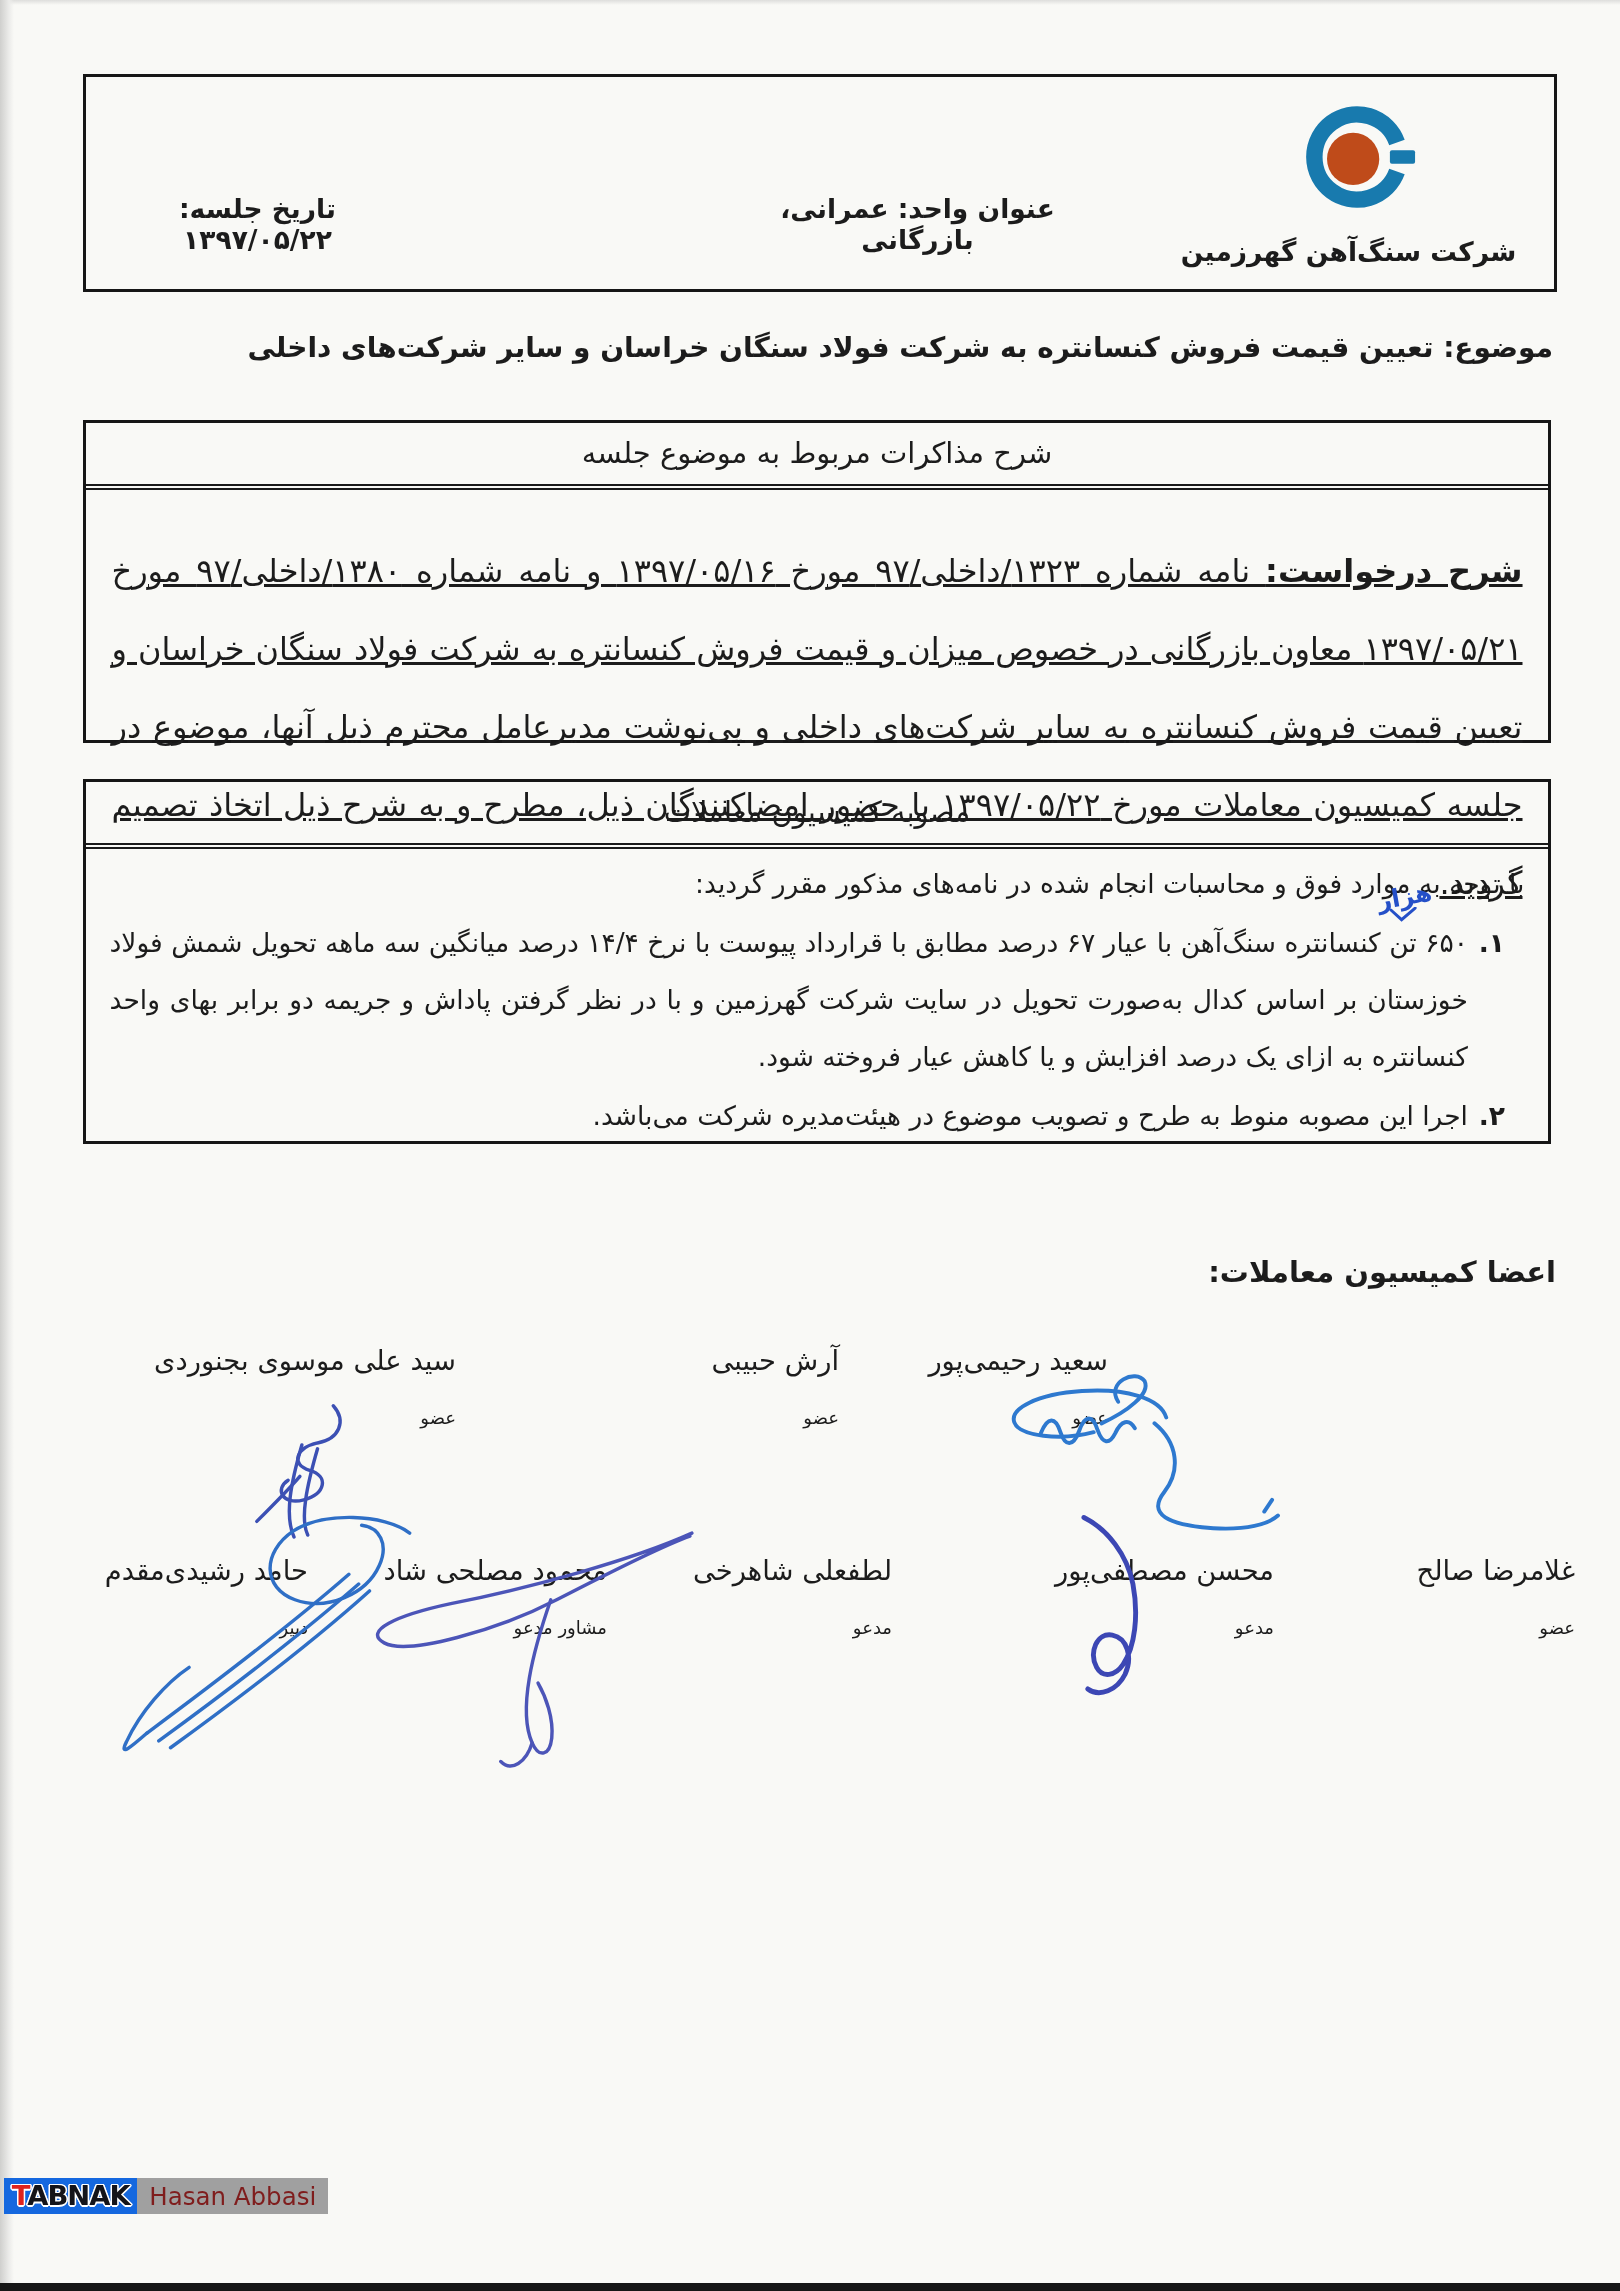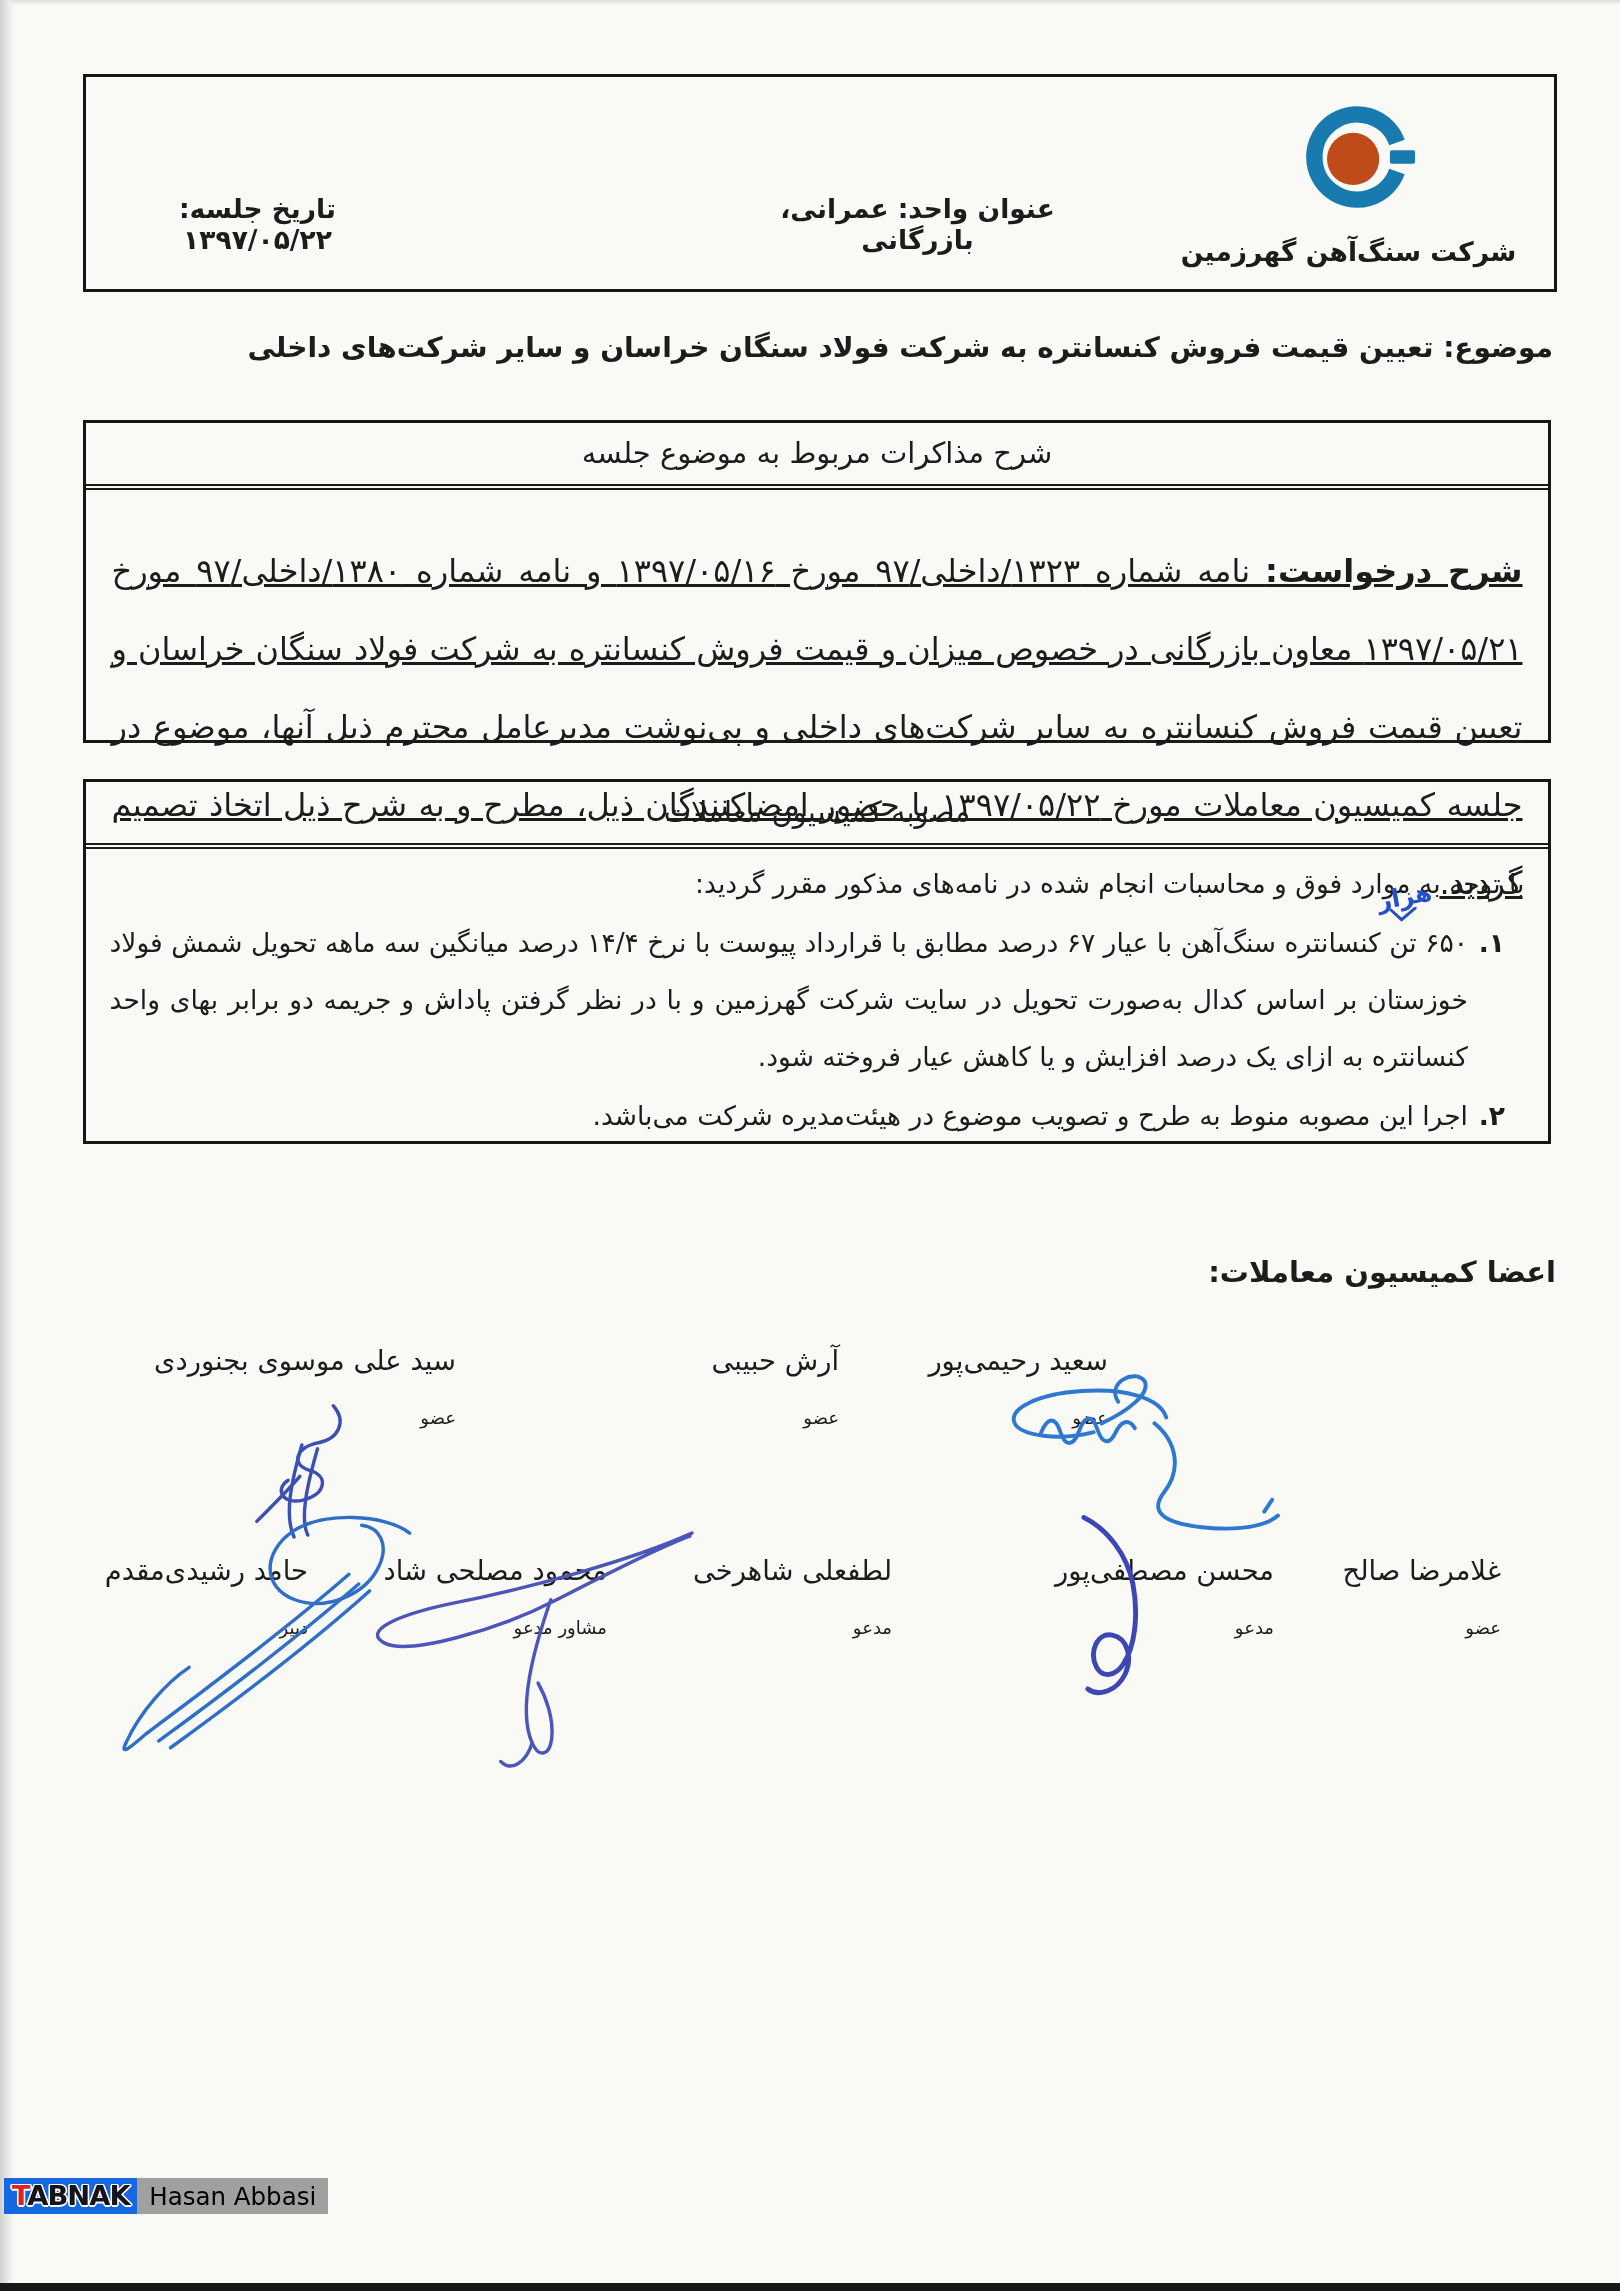--- a/index.html
+++ b/index.html
@@ -57,38 +57,38 @@
   
   .members-header{position:absolute;top:1255px;right:64px;font-size:29px;
     font-weight:bold;direction:rtl;}
   .member-col{position:absolute;font-weight:normal;direction:rtl;}
   .member-name{display:block;font-size:27.4px;}
   .member-role{display:block;font-size:18px;margin-top:31px;}
   .c-r1-0{left:1049px;top:1345px;width:343px;}
   .c-r1-1{left:814px;top:1345px;width:294px;}
   .c-r1-2{left:549px;top:1345px;width:290px;}
   .c-r1-3{left:127px;top:1345px;width:329px;}
-  .c-r2-0{left:1256px;top:1555px;width:245px;}
+  .c-r2-0{left:1330px;top:1555px;width:245px;}
   .c-r2-1{left:1039px;top:1555px;width:235px;}
   .c-r2-2{left:657px;top:1555px;width:235px;}
   .c-r2-3{left:333px;top:1555px;width:274px;}
   .c-r2-4{left:49px;top:1555px;width:259px;}
 
   .signatures{position:absolute;left:0;top:0;width:1620px;height:2292px;
     pointer-events:none;}
 
   
   .watermark{position:absolute;left:3.9px;top:2178px;display:flex;align-items:stretch;
     font-family:"DejaVu Sans", sans-serif;}
   .wm-brand{background:#1568df;color:#14141a;font-weight:bold;font-size:27.4px;
     padding:2px 7.8px 2.9px;letter-spacing:-1px;
     text-shadow:-1.5px 0 #fff,1.5px 0 #fff,0 -1.5px #fff,0 1.5px #fff,
       -1px -1px #fff,1px 1px #fff,-1px 1px #fff,1px -1px #fff;}
   .wm-t{color:#e0231c;}
-  .wm-credit{background:#a0a0a0;color:#000000;font-size:24.5px;padding:3.9px 11.8px 2px;}
+  .wm-credit{background:#a0a0a0;color:#7f1d1d;font-size:24.5px;padding:3.9px 11.8px 2px;}
 </style>
 </head>
 <body>
 
 <div class="page">
   <div class="edge-top"></div>
   <div class="edge-left"></div>
 
   <div class="header-box">
     <div class="logo">

